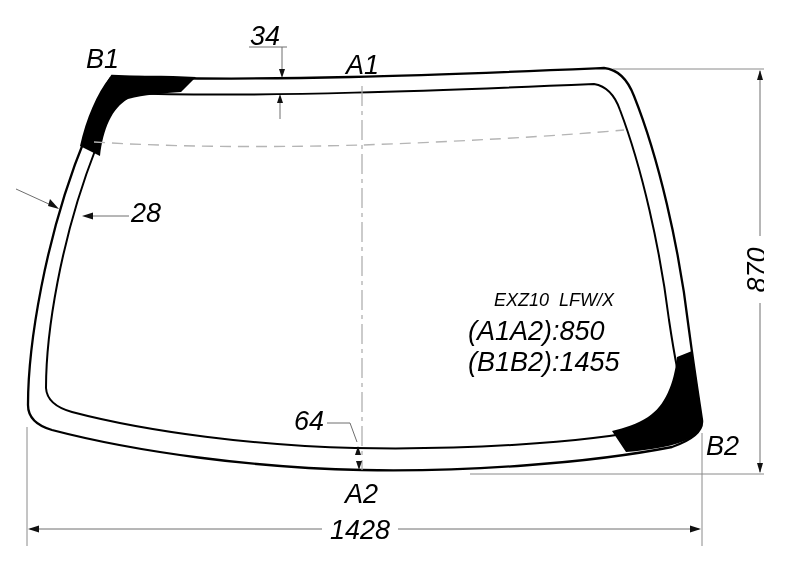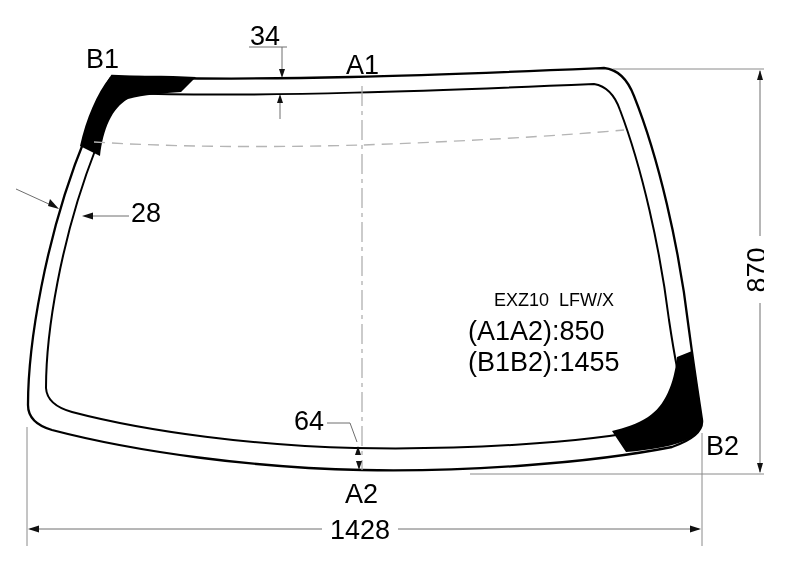--- a/index.html
+++ b/index.html
@@ -1,16 +1,16 @@
 <!DOCTYPE html>
 <html><head>
 <meta charset="utf-8">
 <style>
   html,body{margin:0;padding:0;background:#fff;}
-  .canvas{position:relative;width:764px;height:564px;background:#ffffff;overflow:hidden;}
+  .canvas{position:relative;width:764px;height:564px;background:#ffffff;overflow:hidden;font-style:italic;}
   svg{position:absolute;left:0;top:0;}
   svg text{font-family:"Liberation Sans","DejaVu Sans",sans-serif;fill:#000;white-space:pre;}
   .lbl{font-size:27px;}
   .dimtxt{font-size:27px;}
   .code{font-size:18px;}
   .note{font-size:27px;}
   .outline{fill:none;stroke:#000;stroke-width:2.3;}
   .dimline{stroke:#6e6e6e;stroke-width:1;fill:none;}
   .extline{stroke:#8a8a8a;stroke-width:1;fill:none;}
   .arrow{fill:#111;stroke:none;}

